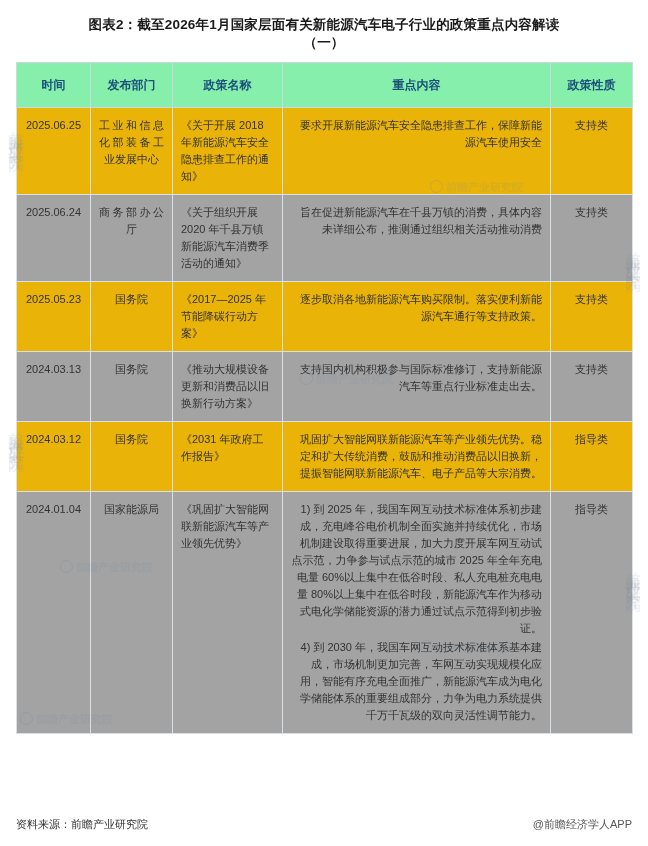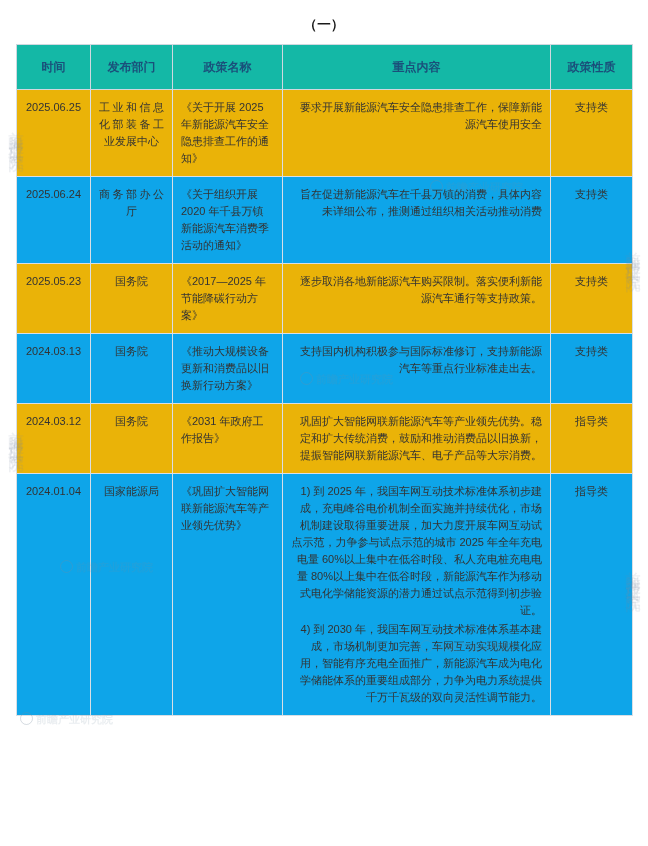--- a/index.html
+++ b/index.html
@@ -34,21 +34,21 @@
   .title .line2 {
     display: block;
   }
   table.policy-table {
     width: 616px;
     border-collapse: collapse;
     table-layout: fixed;
     font-size: 11px;
   }
   table.policy-table th {
-    background: #14b8a6;
+    background: #86efac;
     color: #1a4f7a;
     font-weight: bold;
     font-size: 12px;
     border: 1px solid #cfd8df;
     padding: 8px 4px;
     height: 28px;
   }
   table.policy-table td {
     border: 1px solid #d8dfe5;
     padding: 9px 8px;
@@ -71,21 +71,21 @@
     text-align-last: center;
   }
   td.c-name {
     text-align: left;
     line-height: 18px;
   }
   td.c-content {
     text-align: left;
   }
   tr.alt td {
-    background: #0ea5e9;
+    background: #a3a3a3;
   }
   tr.plain td {
     background: #eab308;
   }
   .content-para { margin: 0; text-align: right; }
   .content-para + .content-para { margin-top: 2px; }
 
   .footer {
     position: absolute;
     left: 16px;
@@ -133,20 +133,21 @@
     margin-right: 3px;
     vertical-align: -2px;
   }
 </style>
 </head>
 <body>
 
 <div class="page">
 
   <div class="title">
+    <span>图表2：截至2026年1月国家层面有关新能源汽车电子行业的政策重点内容解读</span>
     <span class="line2">（一）</span>
   </div>
 
   <table class="policy-table">
     <colgroup>
       <col class="col-time">
       <col class="col-dept">
       <col class="col-name">
       <col class="col-content">
       <col class="col-type">
@@ -157,21 +158,21 @@
         <th>发布部门</th>
         <th>政策名称</th>
         <th>重点内容</th>
         <th>政策性质</th>
       </tr>
     </thead>
     <tbody>
       <tr class="plain">
         <td class="c-time">2025.06.25</td>
         <td class="c-dept">工业和信息化部装备工业发展中心</td>
-        <td class="c-name">《关于开展 2025 年新能源汽车安全隐患排查工作的通知》</td>
+        <td class="c-name">《关于开展 2018 年新能源汽车安全隐患排查工作的通知》</td>
         <td class="c-content">
           <p class="content-para">要求开展新能源汽车安全隐患排查工作，保障新能源汽车使用安全</p>
         </td>
         <td class="c-type">支持类</td>
       </tr>
 
       <tr class="alt">
         <td class="c-time">2025.06.24</td>
         <td class="c-dept">商务部办公厅</td>
         <td class="c-name">《关于组织开展 2020 年千县万镇新能源汽车消费季活动的通知》</td>
@@ -217,20 +218,24 @@
         <td class="c-name">《巩固扩大智能网联新能源汽车等产业领先优势》</td>
         <td class="c-content">
           <p class="content-para">1) 到 2025 年，我国车网互动技术标准体系初步建成，充电峰谷电价机制全面实施并持续优化，市场机制建设取得重要进展，加大力度开展车网互动试点示范，力争参与试点示范的城市 2025 年全年充电电量 60%以上集中在低谷时段、私人充电桩充电电量 80%以上集中在低谷时段，新能源汽车作为移动式电化学储能资源的潜力通过试点示范得到初步验证。</p>
           <p class="content-para">4) 到 2030 年，我国车网互动技术标准体系基本建成，市场机制更加完善，车网互动实现规模化应用，智能有序充电全面推广，新能源汽车成为电化学储能体系的重要组成部分，力争为电力系统提供千万千瓦级的双向灵活性调节能力。</p>
         </td>
         <td class="c-type">指导类</td>
       </tr>
     </tbody>
   </table>
 
+  <div class="footer">
+    <div class="src">资料来源：前瞻产业研究院</div>
+    <div class="brand">@前瞻经济学人APP</div>
+  </div>
 
   <div class="wm vert" style="left:6px; top:120px;">前瞻产业研究院</div>
   <div class="wm vert" style="left:6px; top:420px;">前瞻产业研究院</div>
   <div class="wm vert" style="right:6px; top:240px;">前瞻产业研究院</div>
   <div class="wm vert" style="right:6px; top:560px;">前瞻产业研究院</div>
 
   <div class="wm-logo" style="left:430px; top:180px;">
     <span class="dot"></span><span>前瞻产业研究院</span>
   </div>
   <div class="wm-logo" style="left:300px; top:372px;">

